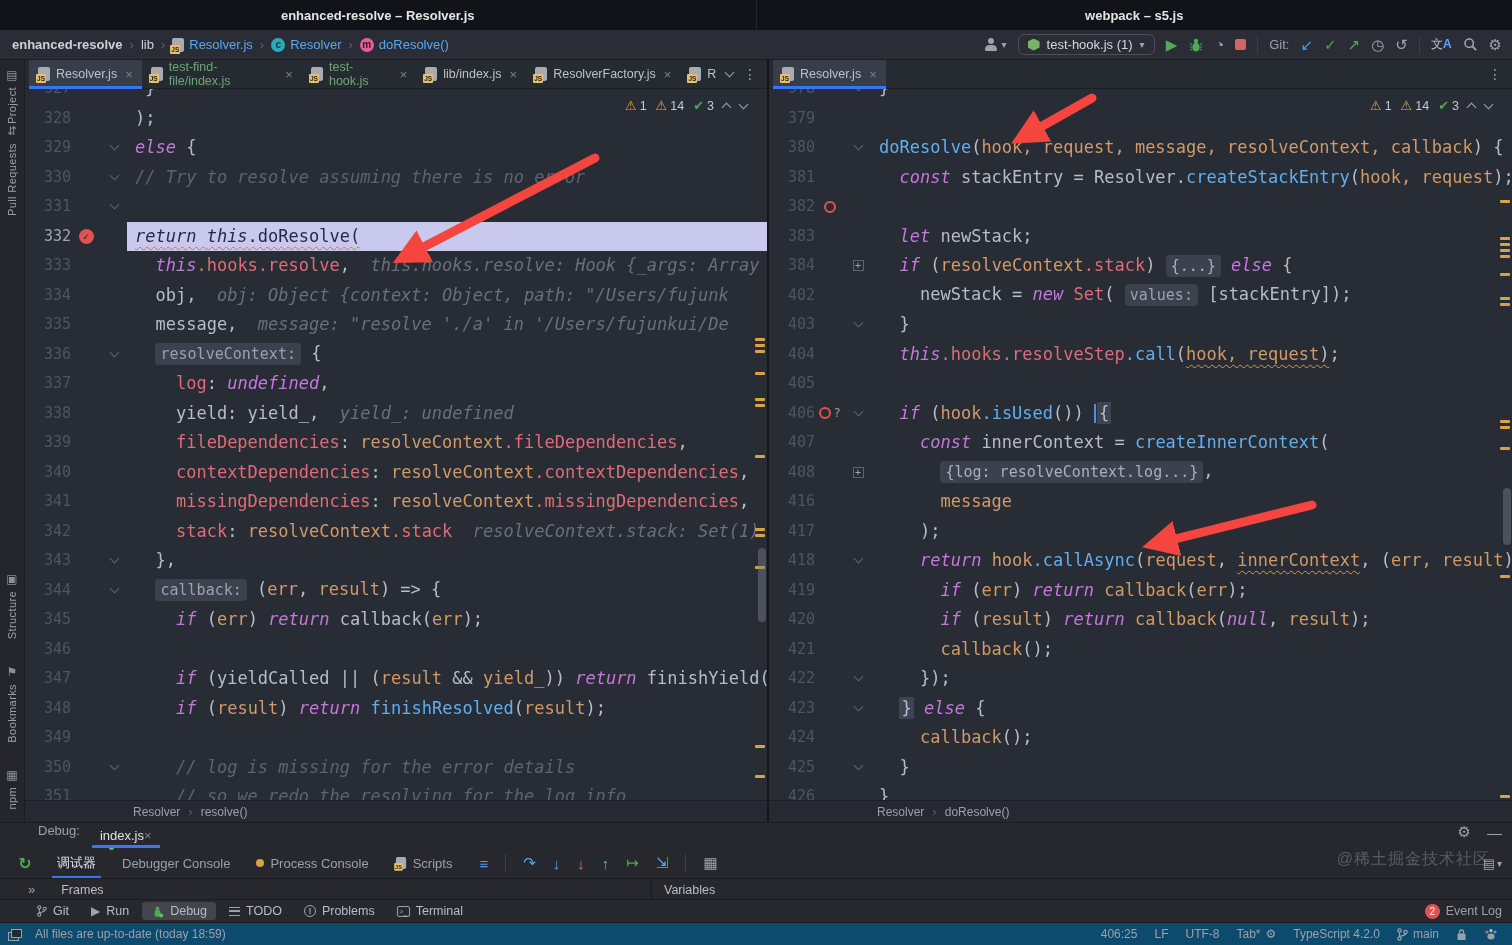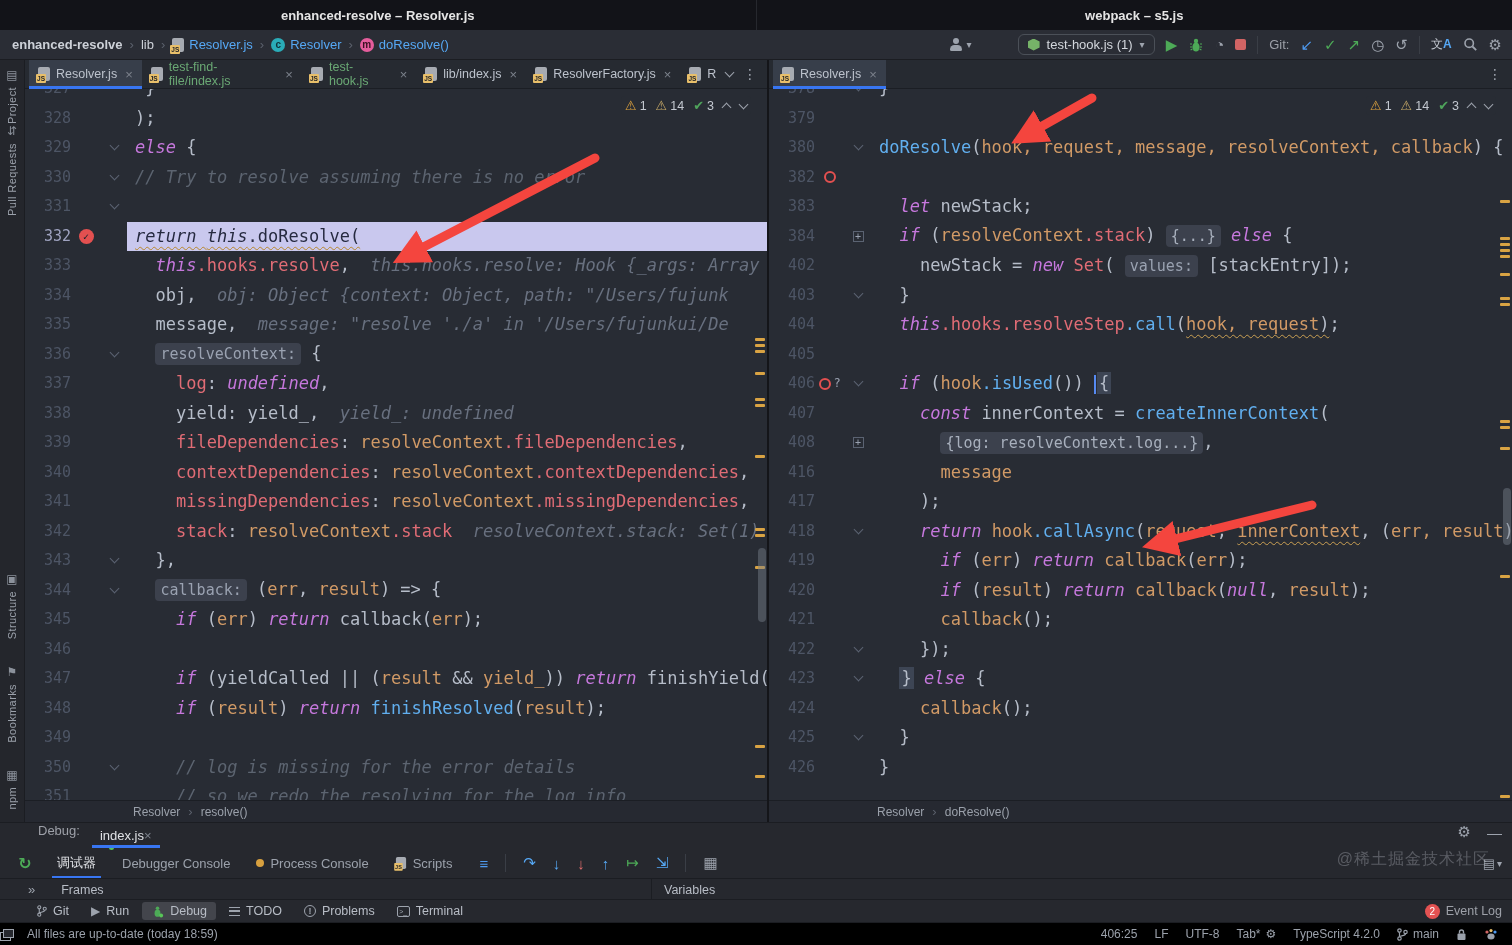--- a/index.html
+++ b/index.html
@@ -19,21 +19,21 @@
   .breadcrumbs { display:flex; align-items:flex-end; gap:7px; }
   .bc-item { display:flex; align-items:center; gap:5px; color:#cdd1d8; }
   .bc-item.bold { font-weight:bold; }
   .bc-item.blue { color:#56a8f5; }
   .bc-sep { color:#5b616c; font-size:13px; }
   .toolbar-right { margin-left:auto; display:flex; align-items:center; gap:11px; }
   .tb-sep { width:1px; height:18px; background:#3a3e46; }
   .icn { display:inline-flex; align-items:center; justify-content:center; font-size:15px; color:#9da3ad; }
   .icn.blue { color:var(--git_blue,#4e9af0); } .icn.green { color:var(--run_green,#4daa57); }
   .runconfig { display:flex; align-items:center; gap:7px; border:1px solid #4b5058; border-radius:6px;
-    padding:2px 9px; color:#d3d7dd; font-size:13px;margin-left:35px; }
+    padding:2px 9px; color:#d3d7dd; font-size:13px; }
   .hex { width:12px; height:12px; background:#76b368; clip-path:polygon(50% 0,100% 25%,100% 75%,50% 100%,0 75%,0 25%); }
   .stopsq { width:11px; height:11px; background:var(--stop_red,#d16464); border-radius:2px; }
   .person { position:relative; width:14px; height:13px; }
   .person::before { content:""; position:absolute; left:4px; top:0; width:6px; height:6px; border-radius:50%; background:#9da3ad; }
   .person::after { content:""; position:absolute; left:1px; bottom:0; width:12px; height:6px; border-radius:6px 6px 2px 2px; background:#9da3ad; }
   .caretdn { color:#9da3ad; font-size:10px; }
   .translate { font-size:12px; color:#c3c8d0; } .translate b { color:#56a8f5; font-size:12px; }
   .search-svg circle { stroke:#9da3ad; fill:none; stroke-width:1.6; }
   .search-svg line { stroke:#9da3ad; stroke-width:1.8; }
 
@@ -144,22 +144,22 @@
 
   
   .toolbtns { display:flex; align-items:center; height:23px; background:#26282e; border-top:1px solid #1b1d22;
     font-size:12.5px; color:#b8bdc6; padding:0 10px 0 28px; gap:4px; }
   .tbtn { display:flex; align-items:center; gap:6px; padding:2px 9px; border-radius:3px; }
   .tbtn.active { background:#43454c; }
   .tbtn .bicon { display:inline-flex; align-items:center; font-size:12px; color:#9da3ad; }
   .toolbtns-right { margin-left:auto; display:flex; align-items:center; gap:6px; color:#9da0a8; }
   .badge { min-width:15px; height:15px; border-radius:8px; background:#e35252; color:#fff; font-size:10px;
     display:flex; align-items:center; justify-content:center; padding:0 3px; }
-  .statusbar { display:flex; align-items:center; height:23px; background:#000000; border-top:1px solid #1b1d22;
-    font-size:12px; color:#9ba1ab; padding:0 14px 0 0; }
+  .statusbar { display:flex; align-items:center; height:23px; background:#0c4a6e; border-top:1px solid #1b1d22;
+    font-size:12px; color:#9ba1ab; padding:0 14px 0 8px; }
   .stack-icon { width:13px; height:11px; position:relative; margin-right:14px; }
   .stack-icon::before, .stack-icon::after { content:""; position:absolute; border:1.4px solid #9da3ad; width:9px; height:7px; }
   .stack-icon::before { left:0; top:3px; } .stack-icon::after { left:3px; top:0; background:#26282e; }
   .status-right { margin-left:auto; display:flex; align-items:center; gap:17px; }
   .sseg { display:flex; align-items:center; gap:5px; }
 
   .mini-lines { display:inline-block; width:11px; height:9px;
     border-top:1.6px solid #9da3ad; border-bottom:1.6px solid #9da3ad; position:relative; }
   .mini-lines::after { content:""; position:absolute; left:0; top:2.7px; width:11px; height:1.6px; background:#9da3ad; }
   .circle-excl { width:12px; height:12px; border-radius:50%; border:1.4px solid #9da3ad; font-size:9px;
@@ -537,20 +537,26 @@
             </div>
             <div class="crow">
               <span class="ln">380</span>
               <span class="gslot"></span>
               <span class="fslot">
                 <span class="fm"></span>
               </span>
               <span class="cline"><span class="tk fn">doResolve</span><span class="tk txt">(</span><span class="tk param">hook, request, message, resolveContext, callback</span><span class="tk txt">) {</span></span>
             </div>
             <div class="crow">
+              <span class="ln">381</span>
+              <span class="gslot"></span>
+              <span class="fslot"></span>
+              <span class="cline"><span class="tk txt">  </span><span class="tk kw">const</span><span class="tk txt"> stackEntry = Resolver.</span><span class="tk fn">createStackEntry</span><span class="tk txt">(</span><span class="tk param">hook, request</span><span class="tk txt">);</span></span>
+            </div>
+            <div class="crow">
               <span class="ln">382</span>
               <span class="gslot">
                 <span class="bpring"></span>
               </span>
               <span class="fslot"></span>
               <span class="cline"></span>
             </div>
             <div class="crow">
               <span class="ln">383</span>
               <span class="gslot"></span>

